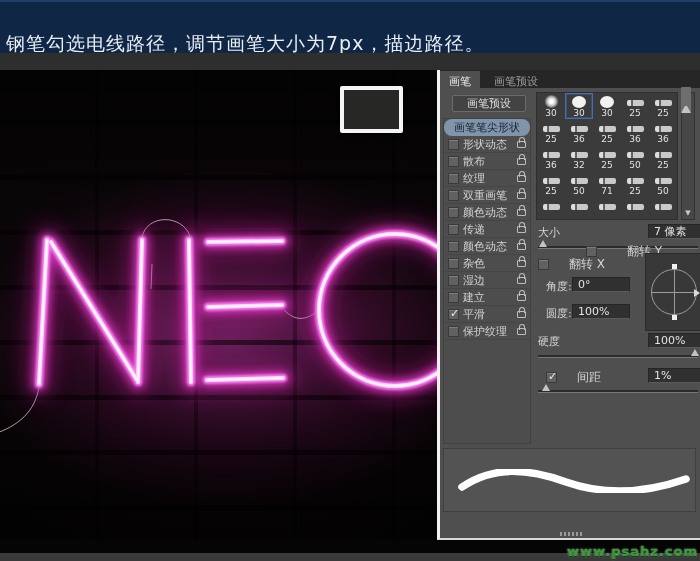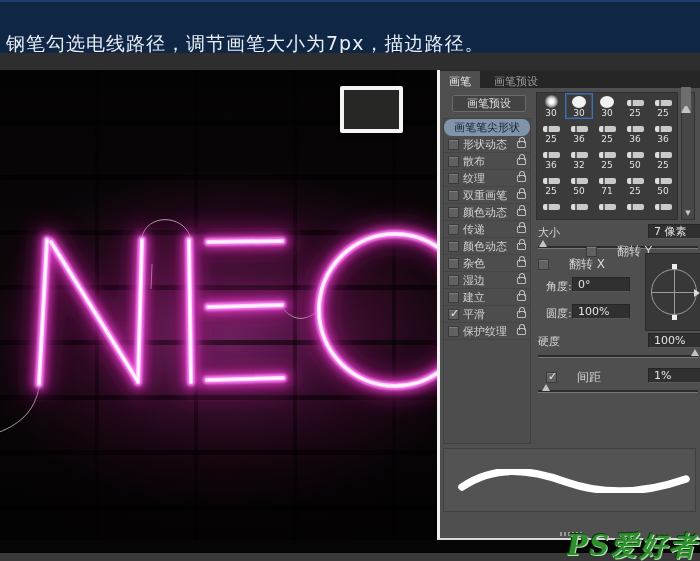--- a/index.html
+++ b/index.html
@@ -369,21 +369,21 @@
       <div class="plabel" style="left:98px; top:137px;">大小</div>
       <div class="vbox" style="left:208px; top:136px;">7 像素</div>
       <div class="slider" style="left:98px; top:158px; width:160px;">
         <span class="thumb" style="left:3%;"></span>
       </div>
 
       <div class="cbrow" style="left:98px; top:168px;">
         <span class="cb"></span>
         <span class="lbl">翻转 X</span>
       </div>
-      <div class="cbrow" style="left:146px; top:155px;">
+      <div class="cbrow" style="left:146px; top:155px;gap:10px;">
         <span class="cb"></span>
         <span class="lbl">翻转 Y</span>
       </div>
 
       <div id="dial">
         <span class="circ"></span>
         <span class="hl"></span>
         <span class="vl"></span>
         <span class="hnd" style="top:10px;"></span>
         <span class="hnd" style="top:61px;"></span>
@@ -421,15 +421,15 @@
         </svg>
       </div>
       <div id="grip"></div>
     </div>
   </div>
 
   <div id="blackbar"></div>
   <div id="graybar"></div>
 
   <div id="wm">
-    <div class="t">PS爱好者</div>
+    <div class="u">www.psahz.com</div>
   </div>
 </div>
 
 </body></html>

